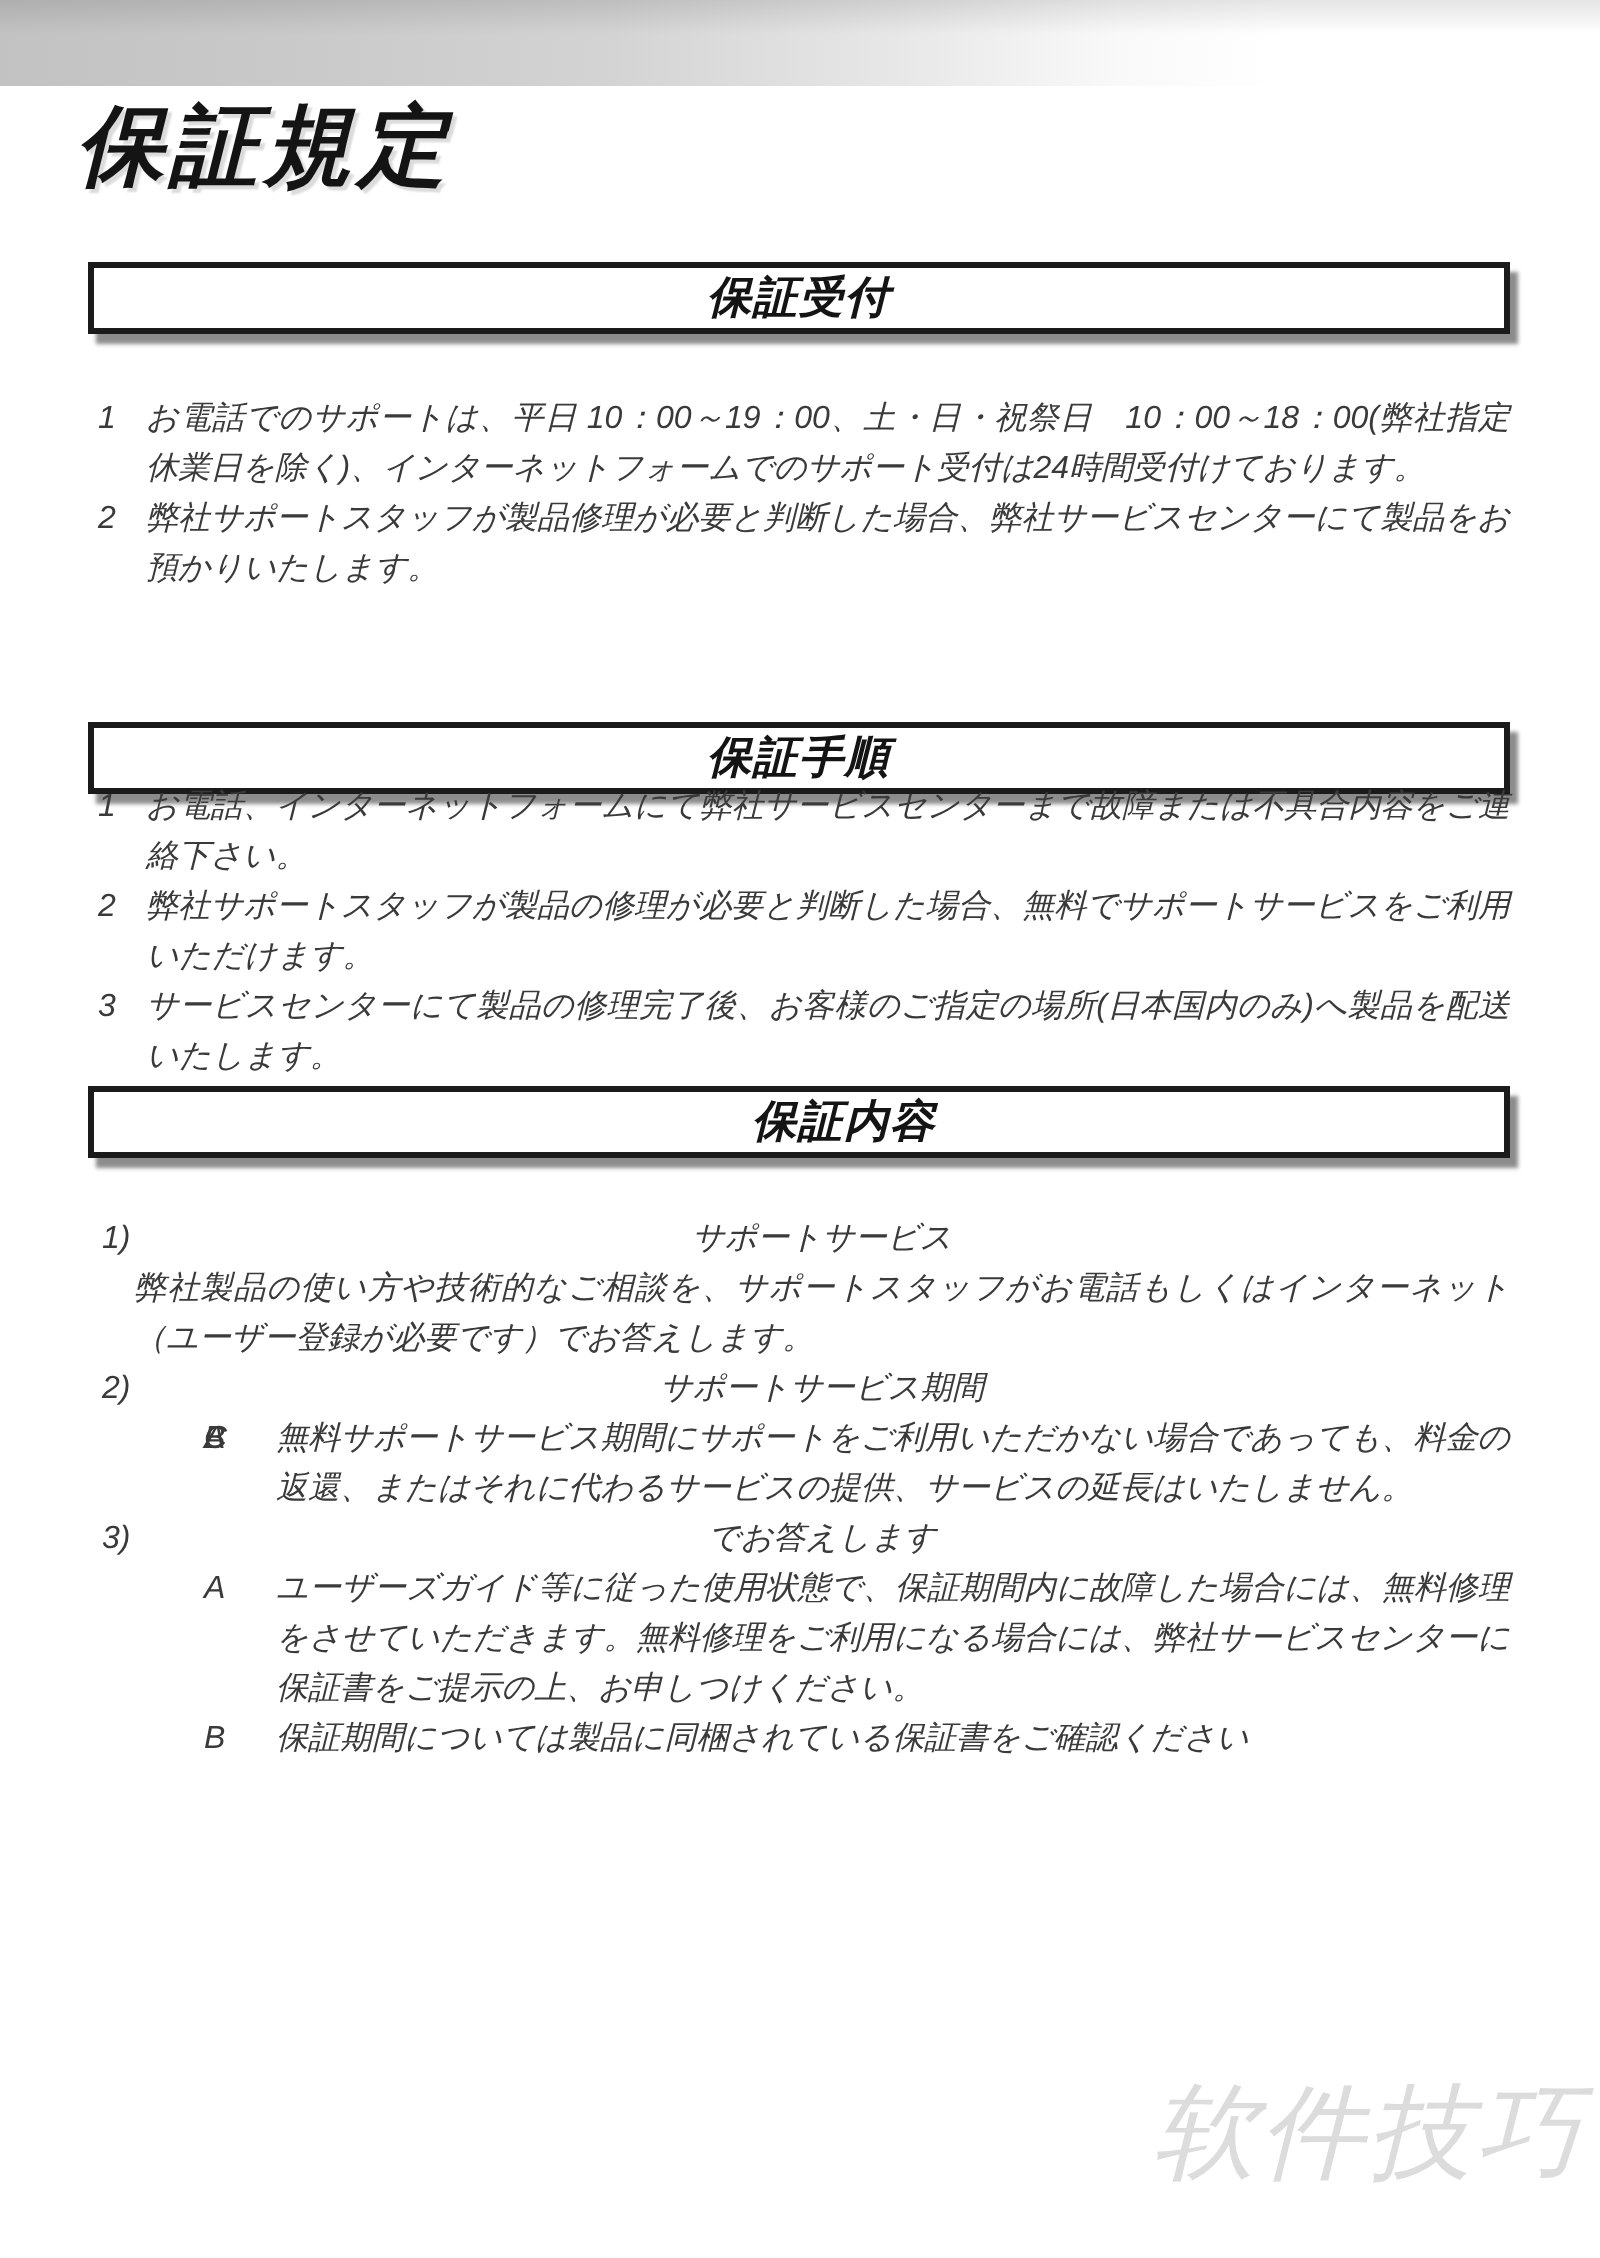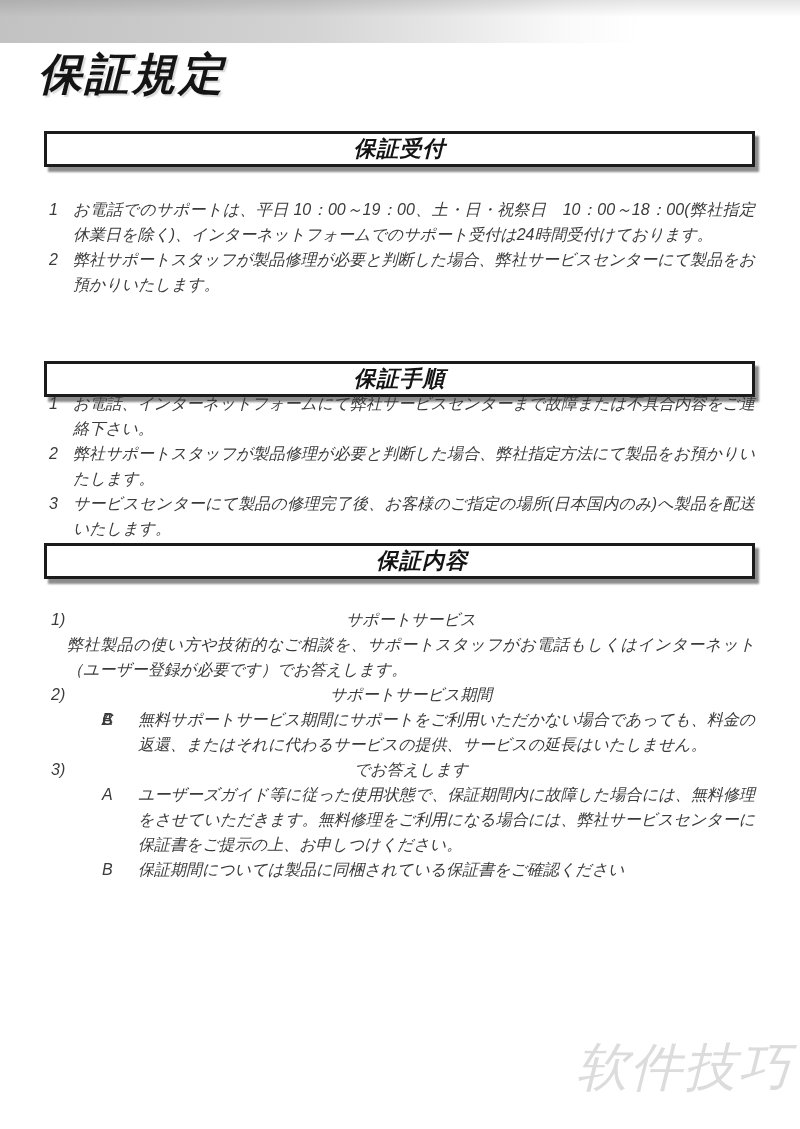--- a/index.html
+++ b/index.html
@@ -89,21 +89,21 @@
     <span class="htxt">保証手順</span>
   </div>
 
   <div class="tblock s12" id="list2">
     <div class="row">
       <span class="mk">1</span>
       <div class="txt">お電話、インターネットフォームにて弊社サービスセンターまで故障または不具合内容をご連絡下さい。</div>
     </div>
     <div class="row">
       <span class="mk">2</span>
-      <div class="txt">弊社サポートスタッフが製品修理が必要と判断した場合、弊社指定方法にて製品をお預かりいたします。</div>
+      <div class="txt">弊社サポートスタッフが製品の修理が必要と判断した場合、無料でサポートサービスをご利用いただけます。</div>
     </div>
     <div class="row">
       <span class="mk">3</span>
       <div class="txt">サービスセンターにて製品の修理完了後、お客様のご指定の場所(日本国内のみ)へ製品を配送いたします。</div>
     </div>
   </div>
 
   <div class="hbox" id="b3">
     <span class="htxt">保証内容</span>
   </div>

